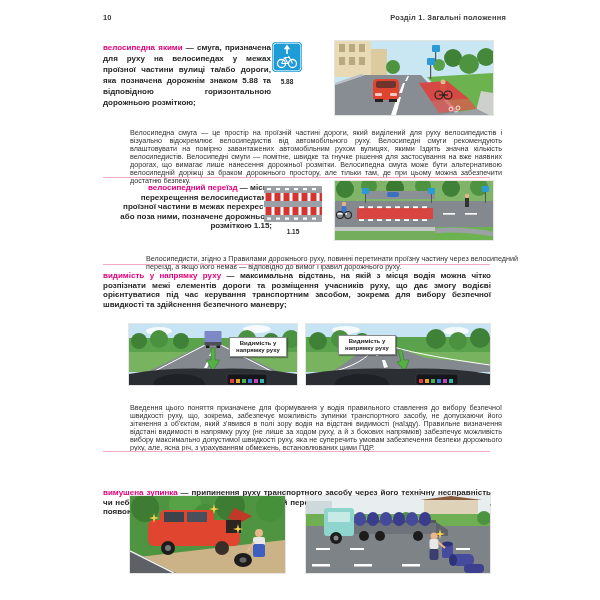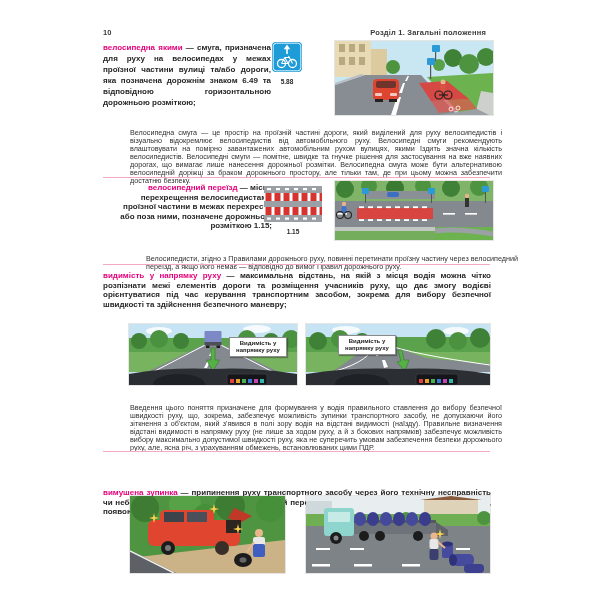--- a/index.html
+++ b/index.html
@@ -1,38 +1,38 @@
 <!DOCTYPE html>
 <html><head>
 <meta charset="utf-8">
 <style>
   html,body{margin:0;padding:0;width:600px;height:600px;background:#fff;overflow:hidden;
             font-family:"Liberation Sans",sans-serif;}
   .abs{position:absolute;}
-  .hdr{font-size:7.5px;font-weight:bold;color:#3a3a3a;letter-spacing:0.2px;margin-top:15px;}
+  .hdr{font-size:7.5px;font-weight:bold;color:#3a3a3a;letter-spacing:0.2px;}
   .def{font-size:8px;font-weight:bold;color:#262626;line-height:11px;margin:0;text-align:justify;}
   .def .term{color:#e40079;}
   .def2{line-height:9.5px;}
   .hang{padding-left:11px;text-indent:-11px;text-align:right;}
   .cmt{font-size:7.2px;color:#303030;line-height:8px;margin:12px;text-align:justify;}
   .divider{height:1px;background:#f3a8c4;}
   .cap{font-size:6.5px;font-weight:bold;color:#2a2a2a;text-align:center;margin-top:2px;}
   .scene{overflow:hidden;box-shadow:0 0 0 1px rgba(0,0,0,0.10);background:#cfe9f6;}
   .vis-label{position:absolute;background:#fff;border:1px solid #8a8a8a;font-size:6px;font-weight:bold;
              line-height:7px;text-align:center;padding:2px 3px;color:#222;width:50px;
              box-shadow:1px 1px 1px rgba(0,0,0,0.3);}
 </style>
 </head>
 <body>
 
 <div class="abs hdr" style="left:103px;top:13px;">10</div>
-<div class="abs hdr" style="left:99px;top:13px;width:387px;text-align:right;">Розділ 1. Загальні положення</div>
+<div class="abs hdr" style="left:119px;top:13px;width:387px;text-align:right;">Розділ 1. Загальні положення</div>
 
 <p class="abs def" style="left:103px;top:42px;width:168px;">
-  <span class="term">велосипедна якими</span><span> — смуга, призначена для руху на велосипедах у межах проїзної частини вулиці та/або дороги, яка позначена дорожнім знаком 6.49 та відповідною горизонтальною дорожньою розміткою;</span>
+  <span class="term">велосипедна якими</span><span> — смуга, призначена для руху на велосипедах у межах проїзної частини вулиці та/або дороги, яка позначена дорожнім знаком 5.88 та відповідною горизонтальною дорожньою розміткою;</span>
 </p>
 
 <div class="abs" style="left:272px;top:42px;width:30px;">
   <svg width="30" height="30" viewBox="0 0 30 30">
     <rect width="30" height="30" rx="4" fill="#1e9cd7"></rect>
     <rect x="1.2" y="1.2" width="27.6" height="27.6" rx="3.2" fill="none" stroke="#ffffff" stroke-width="0.9" opacity="0.95"></rect>
     <line x1="15" y1="12" x2="15" y2="6" stroke="#fff" stroke-width="1.6"></line>
     <polygon points="15,2.6 11.8,7.2 18.2,7.2" fill="#fff"></polygon>
     <circle cx="9.5" cy="21.5" r="4" fill="none" stroke="#fff" stroke-width="1.3"></circle>
     <circle cx="20.5" cy="21.5" r="4" fill="none" stroke="#fff" stroke-width="1.3"></circle>

